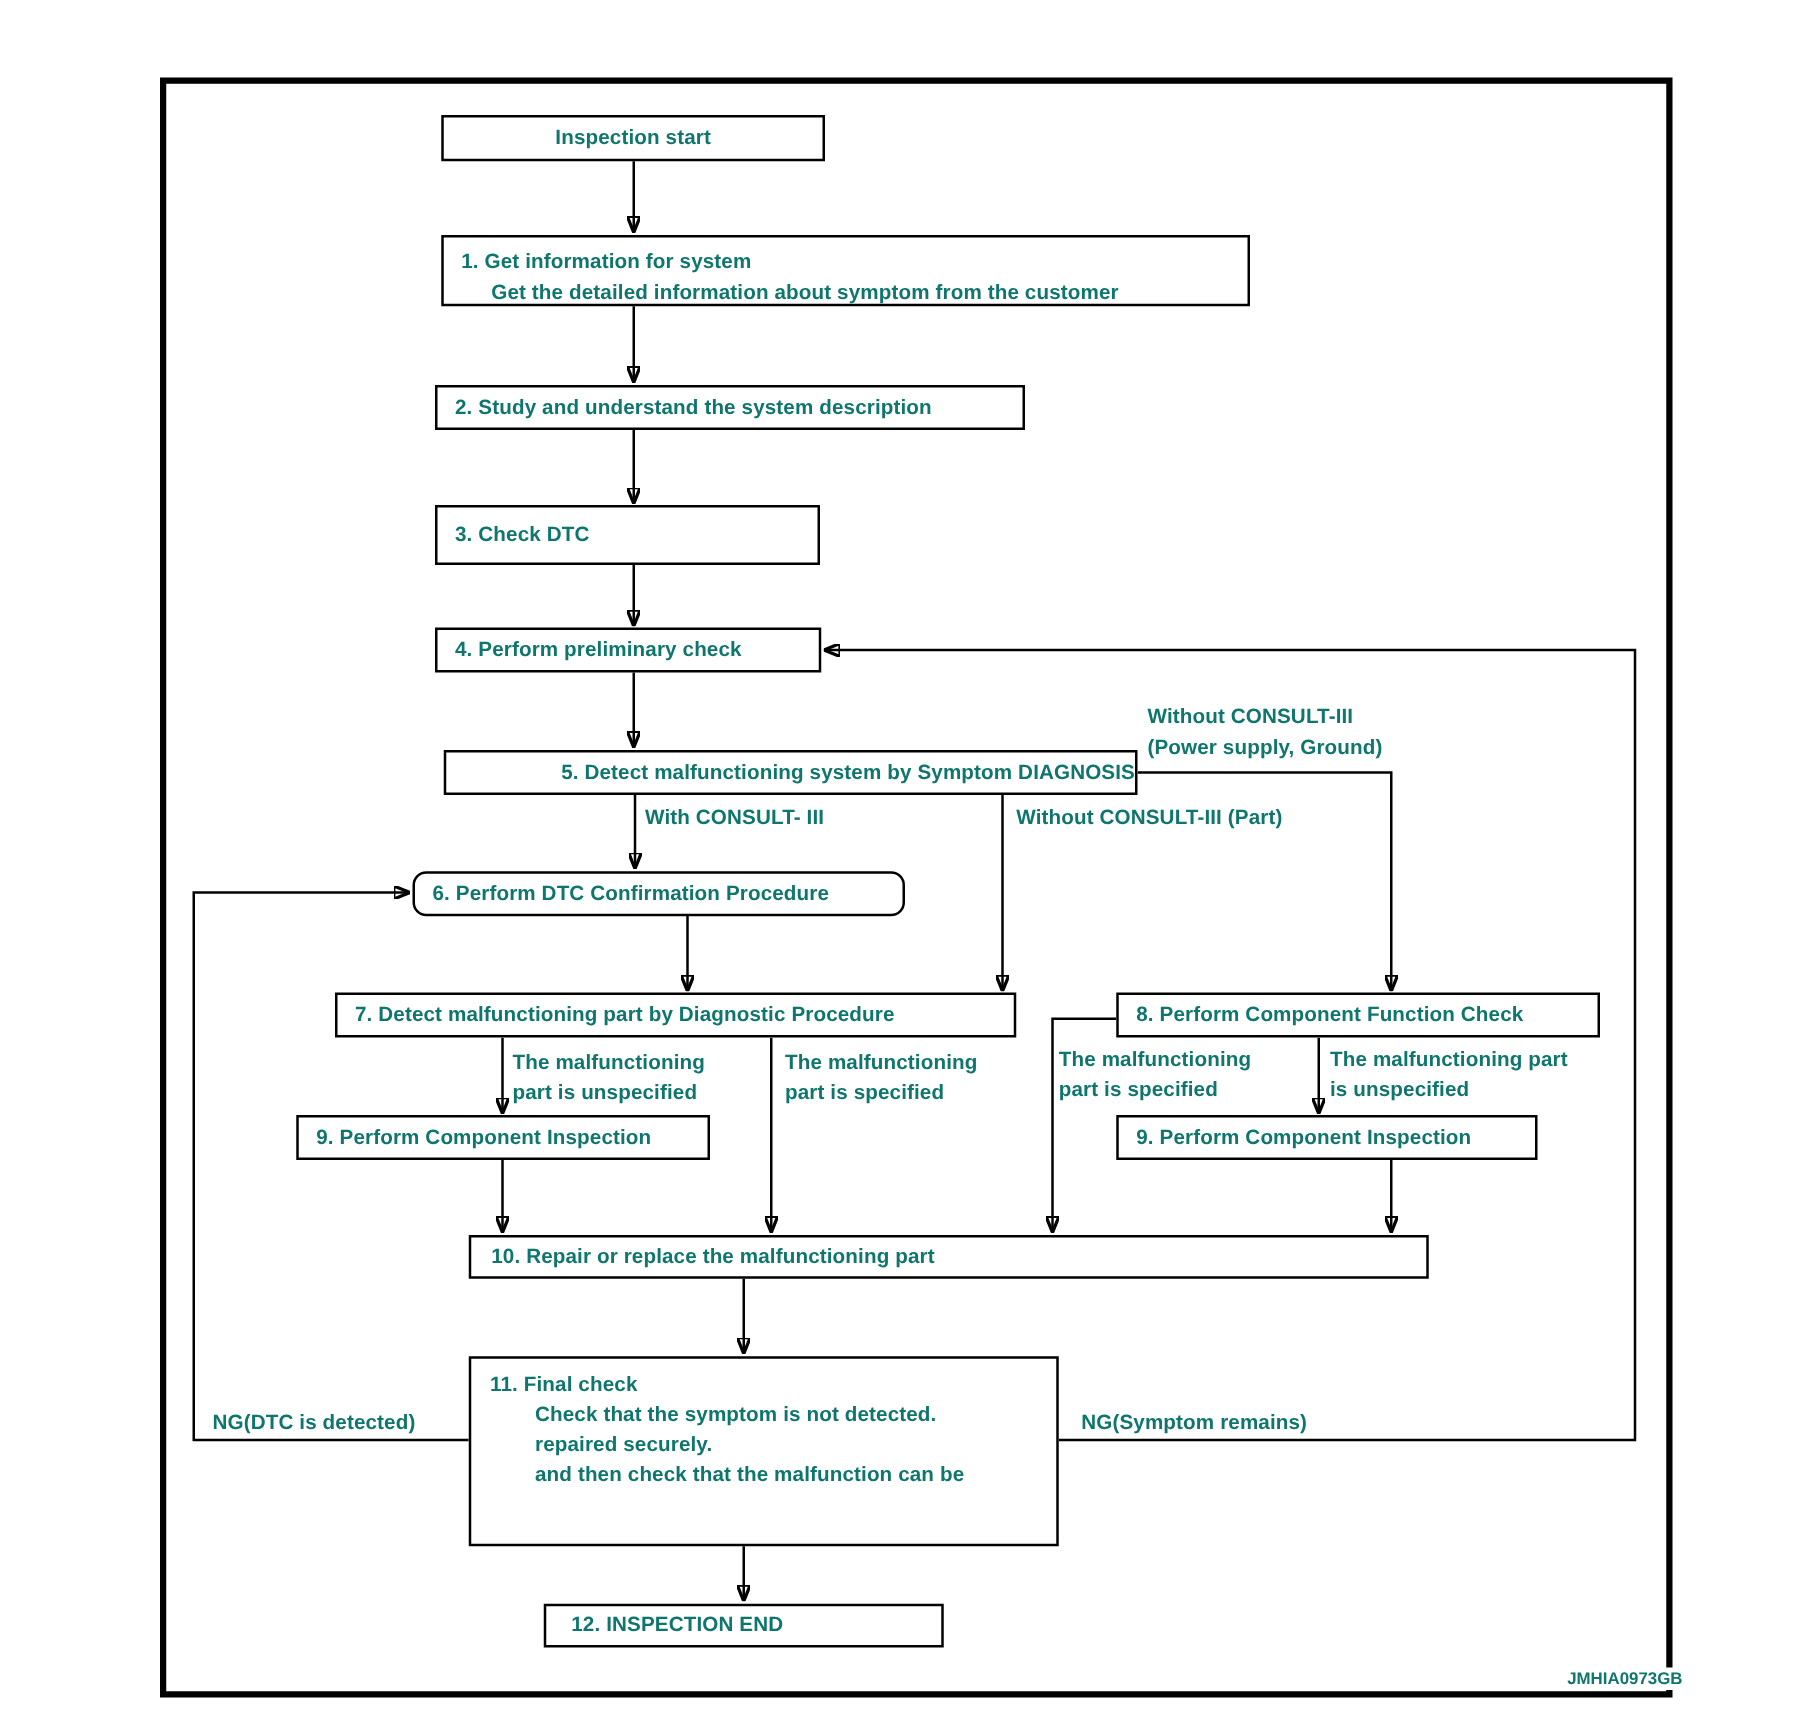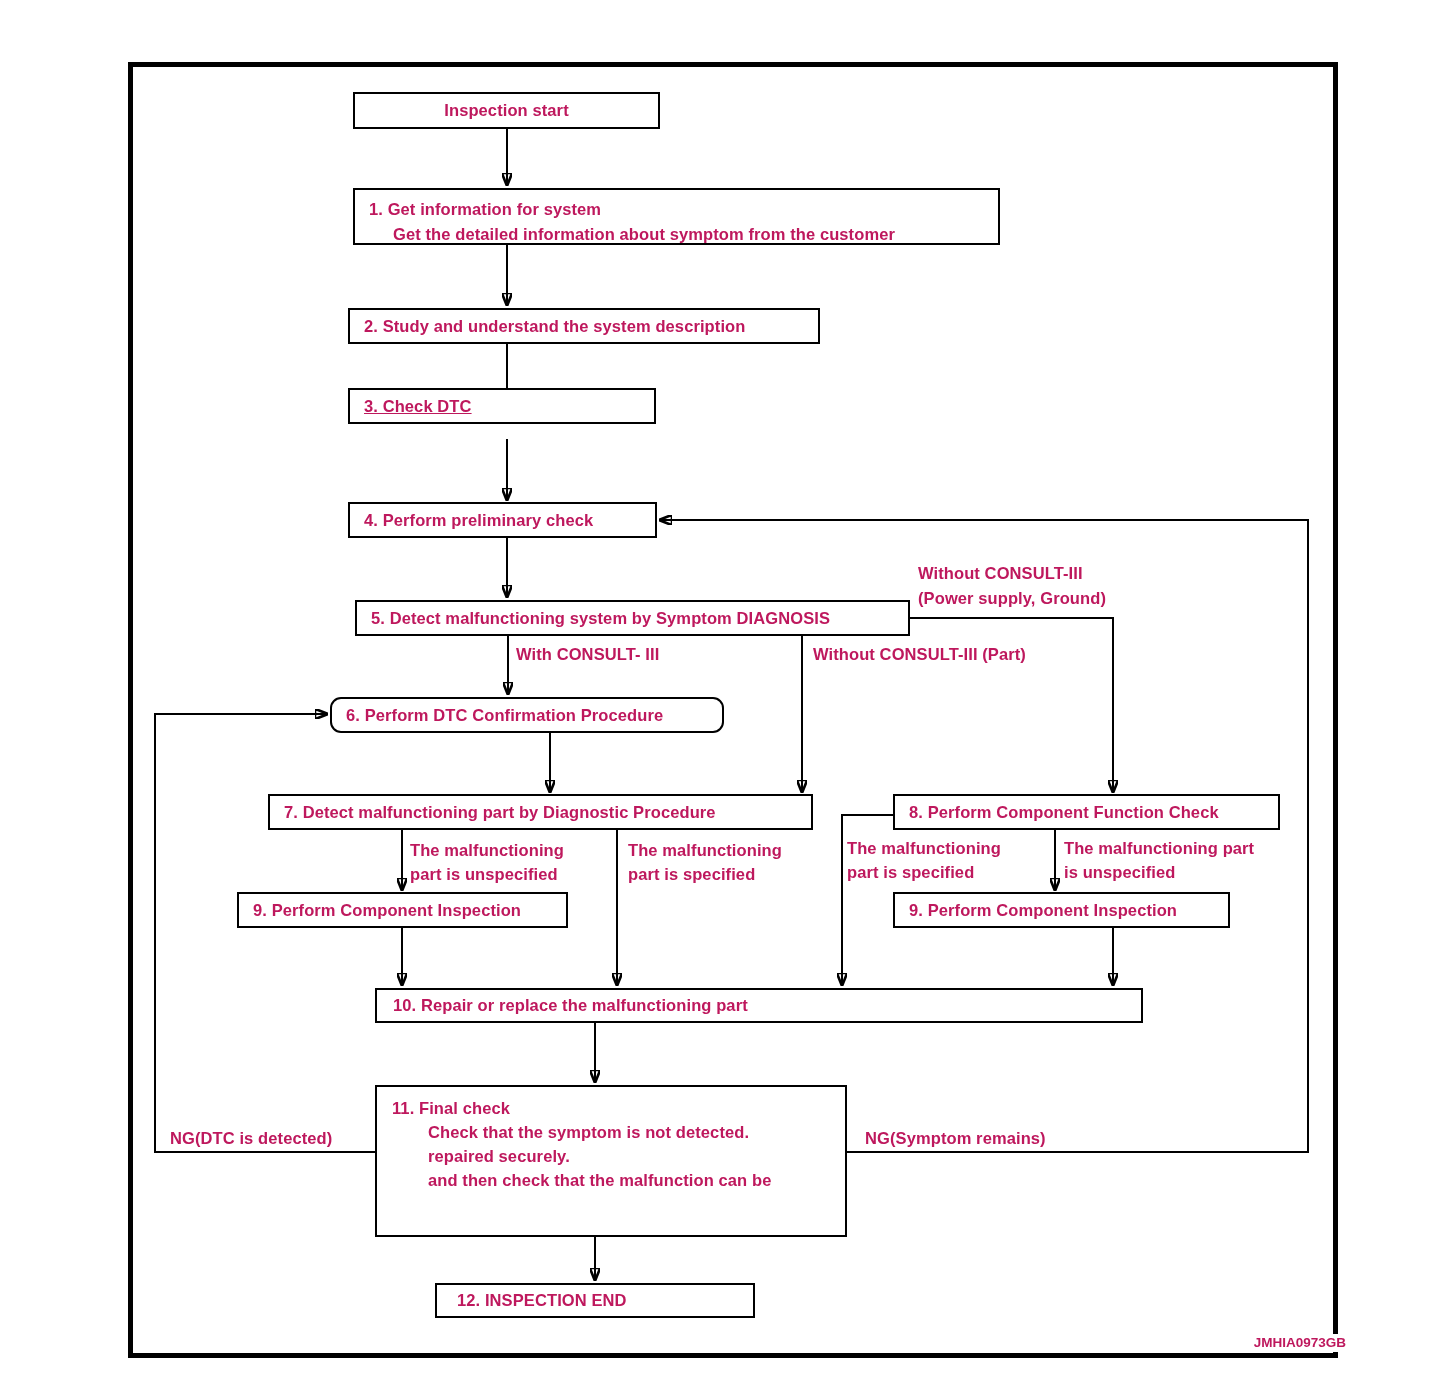--- a/index.html
+++ b/index.html
@@ -9,21 +9,21 @@
     width: 1456px;
     height: 1378px;
     font-family: "Liberation Sans", sans-serif;
   }
   .canvas {
     position: relative;
     width: 1456px;
     height: 1378px;
     background: #ffffff;
     overflow: hidden;
-    color: #be185d;
+    color: #0f766e;
   }
   .frame {
     position: absolute;
     left: 128px; top: 62px;
     width: 1210px; height: 1296px;
     border: 5px solid #000;
     box-sizing: border-box;
   }
   svg.wires {
     position: absolute;
@@ -125,29 +125,29 @@
 
   <div class="node multi" style="left:353px; top:188px; width:647px; height:57px;">
     <div>1. Get information for system</div>
     <div class="ind">Get the detailed information about symptom from the customer</div>
   </div>
 
   <div class="node" style="left:348px; top:308px; width:472px; height:36px;">
     <span>2. Study and understand the system description</span>
   </div>
 
-  <div class="node" style="left:348px; top:388px; width:308px; height:36px;text-decoration:underline;">
+  <div class="node" style="left:348px; top:404px; width:308px; height:48px;">
     <span>3. Check DTC</span>
   </div>
 
   <div class="node" style="left:348px; top:502px; width:309px; height:36px;">
     <span>4. Perform preliminary check</span>
   </div>
 
-  <div class="node" style="left:355px; top:600px; width:555px; height:36px;">
+  <div class="node" style="left:355px; top:600px; width:555px; height:36px;justify-content:flex-end;">
     <span>5. Detect malfunctioning system by Symptom DIAGNOSIS</span>
   </div>
 
   <div class="node" style="left:330px; top:697px; width:394px; height:36px;border-radius:11px;">
     <span>6. Perform DTC Confirmation Procedure</span>
   </div>
 
   <div class="node" style="left:268px; top:794px; width:545px; height:36px;align-items:center;">
     <span>7. Detect malfunctioning part by Diagnostic Procedure</span>
   </div>

